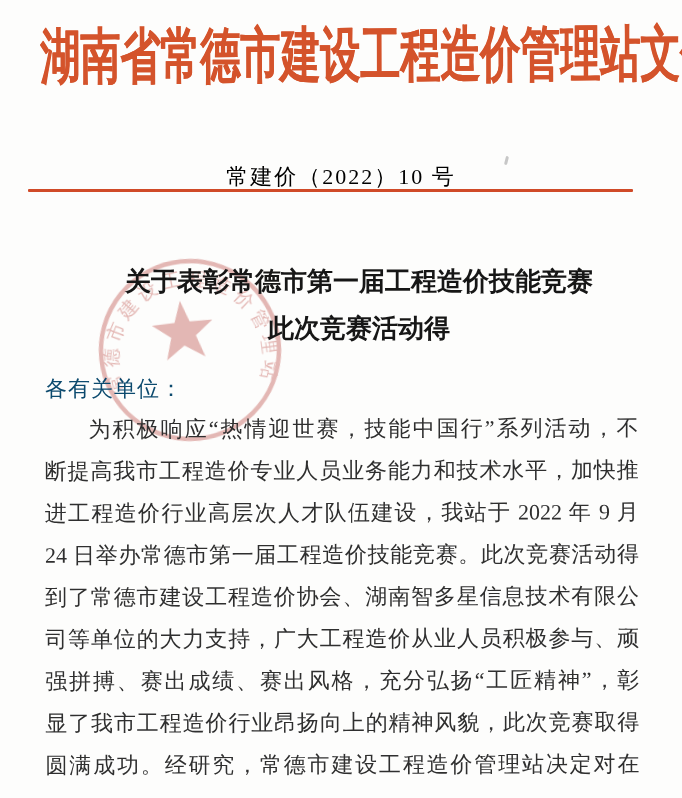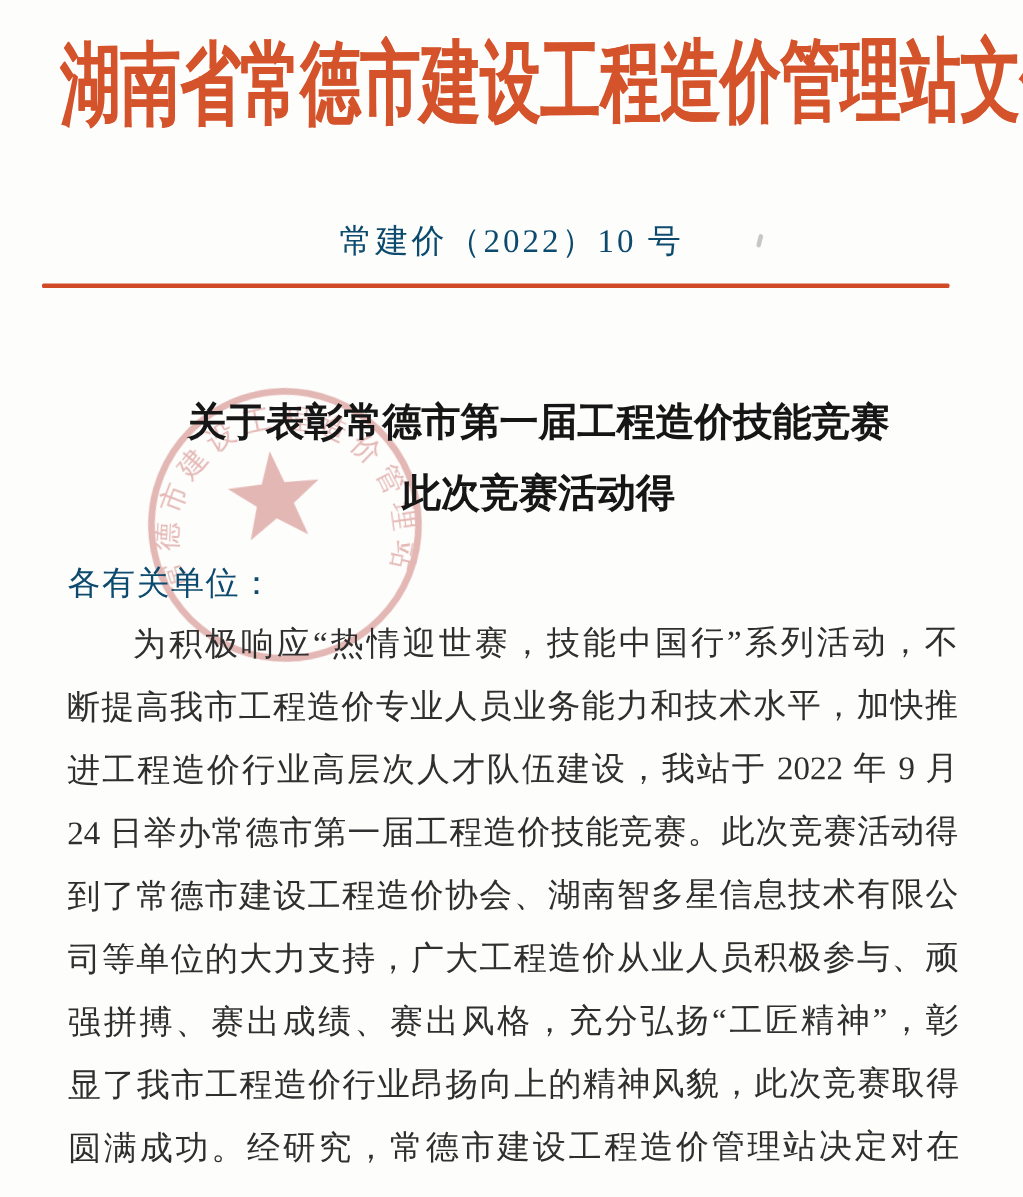--- a/index.html
+++ b/index.html
@@ -25,28 +25,28 @@
     font-size: 40px;
     letter-spacing: 0px;
     color: #d4532b;
     transform: scaleY(1.5) rotate(-0.2deg);
     transform-origin: top center;
     text-shadow: 0.5px 0 0 #d4532b;
   }
   
   .docnum {
     position: absolute;
-    top: 148px;
+    top: 164px;
     left: 0;
     width: 682px;
     text-align: center;
     font-size: 22px;
     line-height: 26px;
     letter-spacing: 2px;
-    color: #0c4a6e;
+    color: #000000;
   }
   
   .rule {
     position: absolute;
     top: 189px;
     left: 28px;
     width: 605px;
     height: 3px;
     background: #d04a28;
     border-radius: 1px;

